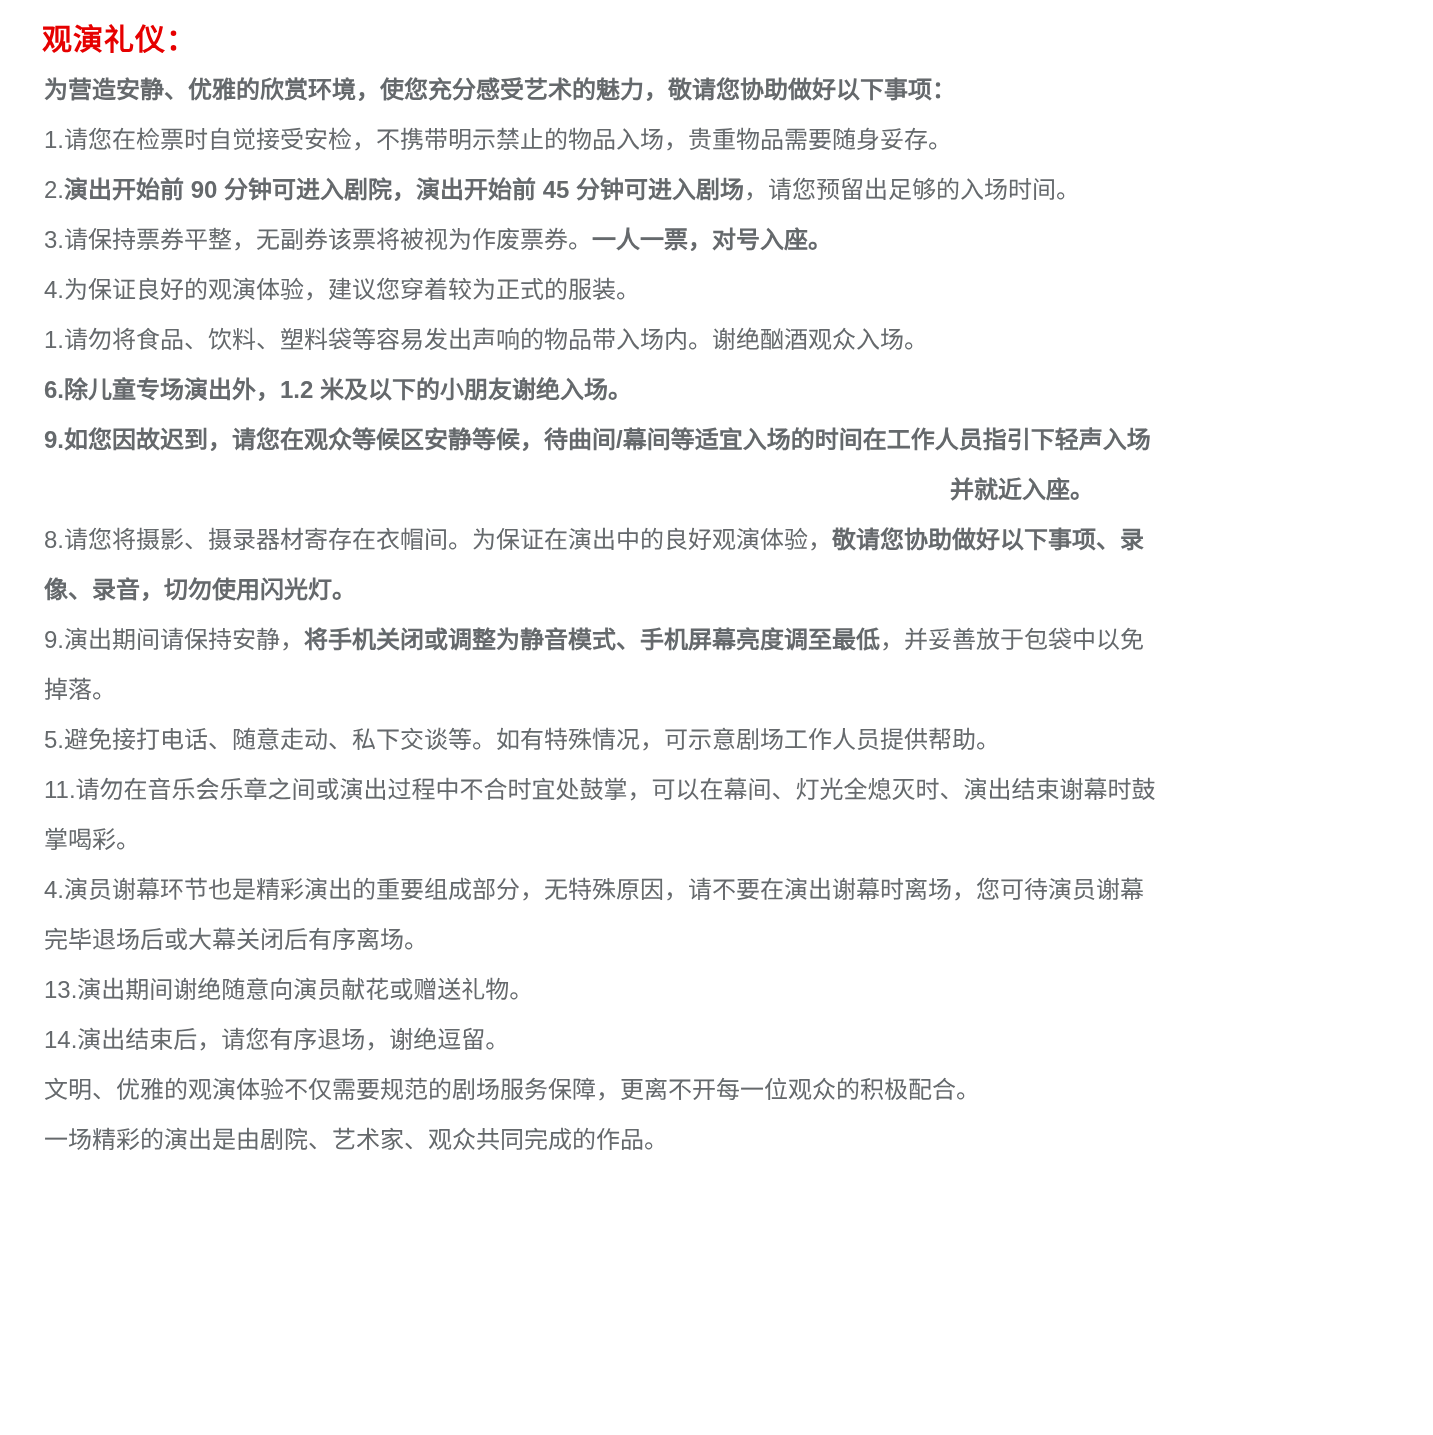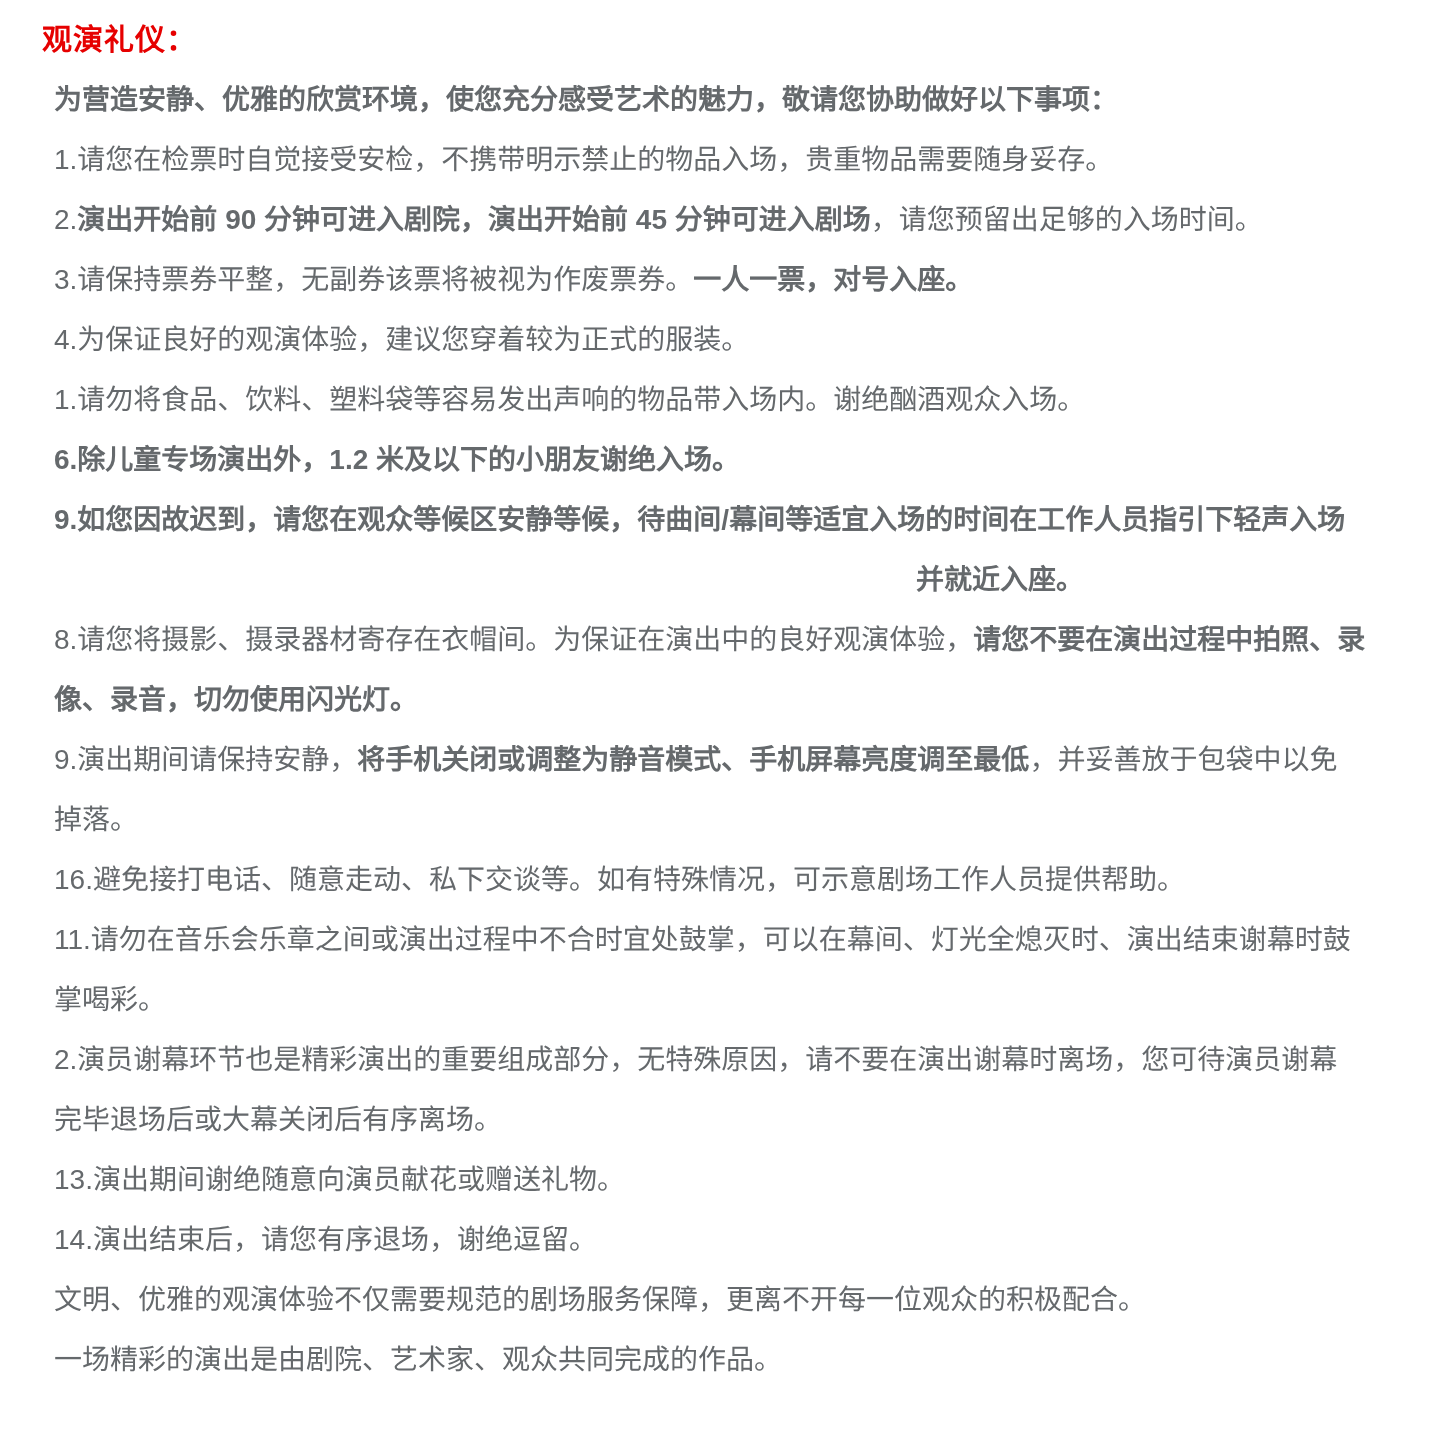--- a/index.html
+++ b/index.html
@@ -21,22 +21,22 @@
   }
   h1.title {
     margin: 0;
     font-size: 30px;
     line-height: 48px;
     font-weight: 700;
     color: var(--title-red, #e60000);
     letter-spacing: 1px;
   }
   p.line {
-    margin: 12px;
-    font-size: 28px;
+    margin: 2px;
+    font-size: 24px;
     line-height: 48px;
     color: var(--body-gray, #65696c);
     white-space: nowrap;
     font-weight: 400;
   }
   p.line .b, p.line.b {
     font-weight: 700;
   }
   
   .g1  { margin-top: 1px; text-align: right;  }
@@ -69,32 +69,32 @@
 
   <p class="line g28">4.为保证良好的观演体验，建议您穿着较为正式的服装。</p>
 
   <p class="line">1.请勿将食品、饮料、塑料袋等容易发出声响的物品带入场内。谢绝酗酒观众入场。</p>
 
   <p class="line b g2">6.除儿童专场演出外，1.2 米及以下的小朋友谢绝入场。</p>
 
   <p class="line b g3">9.如您因故迟到，请您在观众等候区安静等候，待曲间/幕间等适宜入场的时间在工作人员指引下轻声入场</p>
   <p class="line b g1">并就近入座。</p>
 
-  <p class="line g33"><span>8.请您将摄影、摄录器材寄存在衣帽间。为保证在演出中的良好观演体验，</span><span class="b">请您不要在演出过程中拍照、录</span></p>
+  <p class="line g33"><span>8.请您将摄影、摄录器材寄存在衣帽间。为保证在演出中的良好观演体验，</span><span class="b">敬请您协助做好以下事项、录</span></p>
   <p class="line b g22">像、录音，切勿使用闪光灯。</p>
 
   <p class="line g25"><span>9.演出期间请保持安静，</span><span class="b">将手机关闭或调整为静音模式、手机屏幕亮度调至最低</span><span>，并妥善放于包袋中以免</span></p>
   <p class="line g26">掉落。</p>
 
-  <p class="line g2">16.避免接打电话、随意走动、私下交谈等。如有特殊情况，可示意剧场工作人员提供帮助。</p>
+  <p class="line g2">5.避免接打电话、随意走动、私下交谈等。如有特殊情况，可示意剧场工作人员提供帮助。</p>
 
   <p class="line g2">11.请勿在音乐会乐章之间或演出过程中不合时宜处鼓掌，可以在幕间、灯光全熄灭时、演出结束谢幕时鼓</p>
   <p class="line">掌喝彩。</p>
 
-  <p class="line g3">2.演员谢幕环节也是精彩演出的重要组成部分，无特殊原因，请不要在演出谢幕时离场，您可待演员谢幕</p>
+  <p class="line g3">4.演员谢幕环节也是精彩演出的重要组成部分，无特殊原因，请不要在演出谢幕时离场，您可待演员谢幕</p>
   <p class="line g4">完毕退场后或大幕关闭后有序离场。</p>
 
   <p class="line">13.演出期间谢绝随意向演员献花或赠送礼物。</p>
 
   <p class="line g4">14.演出结束后，请您有序退场，谢绝逗留。</p>
 
   <p class="line">文明、优雅的观演体验不仅需要规范的剧场服务保障，更离不开每一位观众的积极配合。</p>
   <p class="line">一场精彩的演出是由剧院、艺术家、观众共同完成的作品。</p>
 
 </main>

